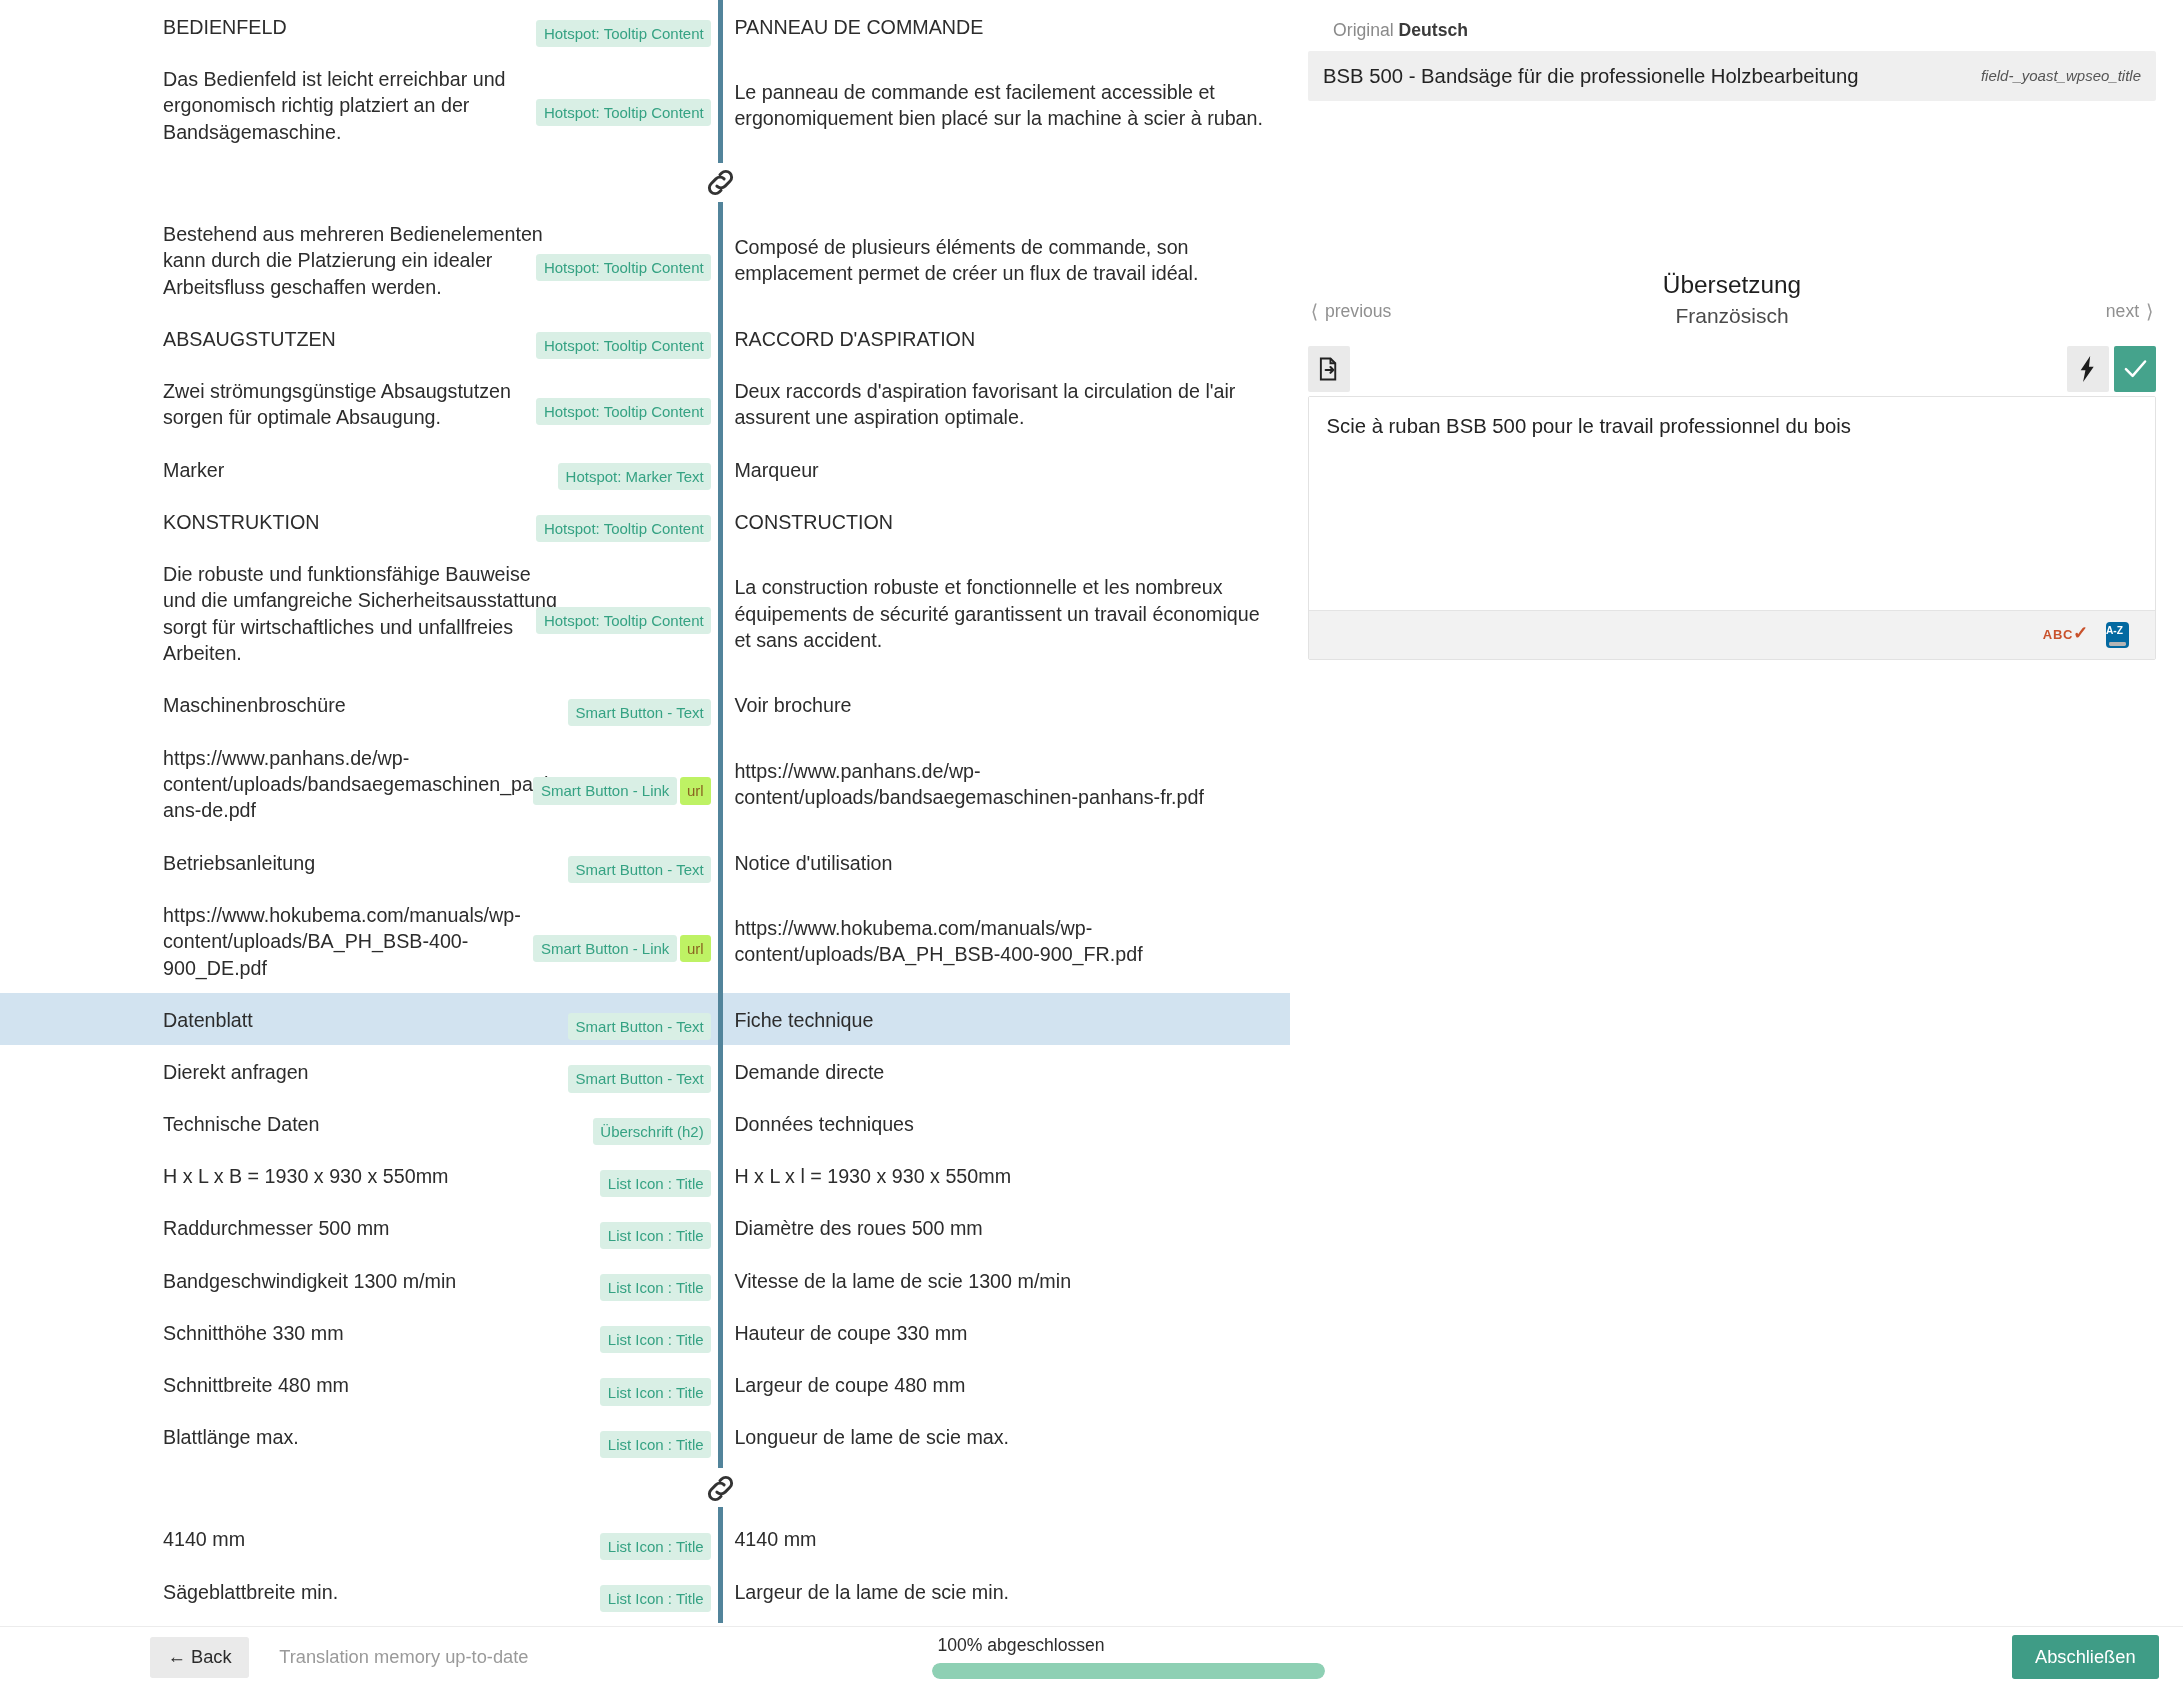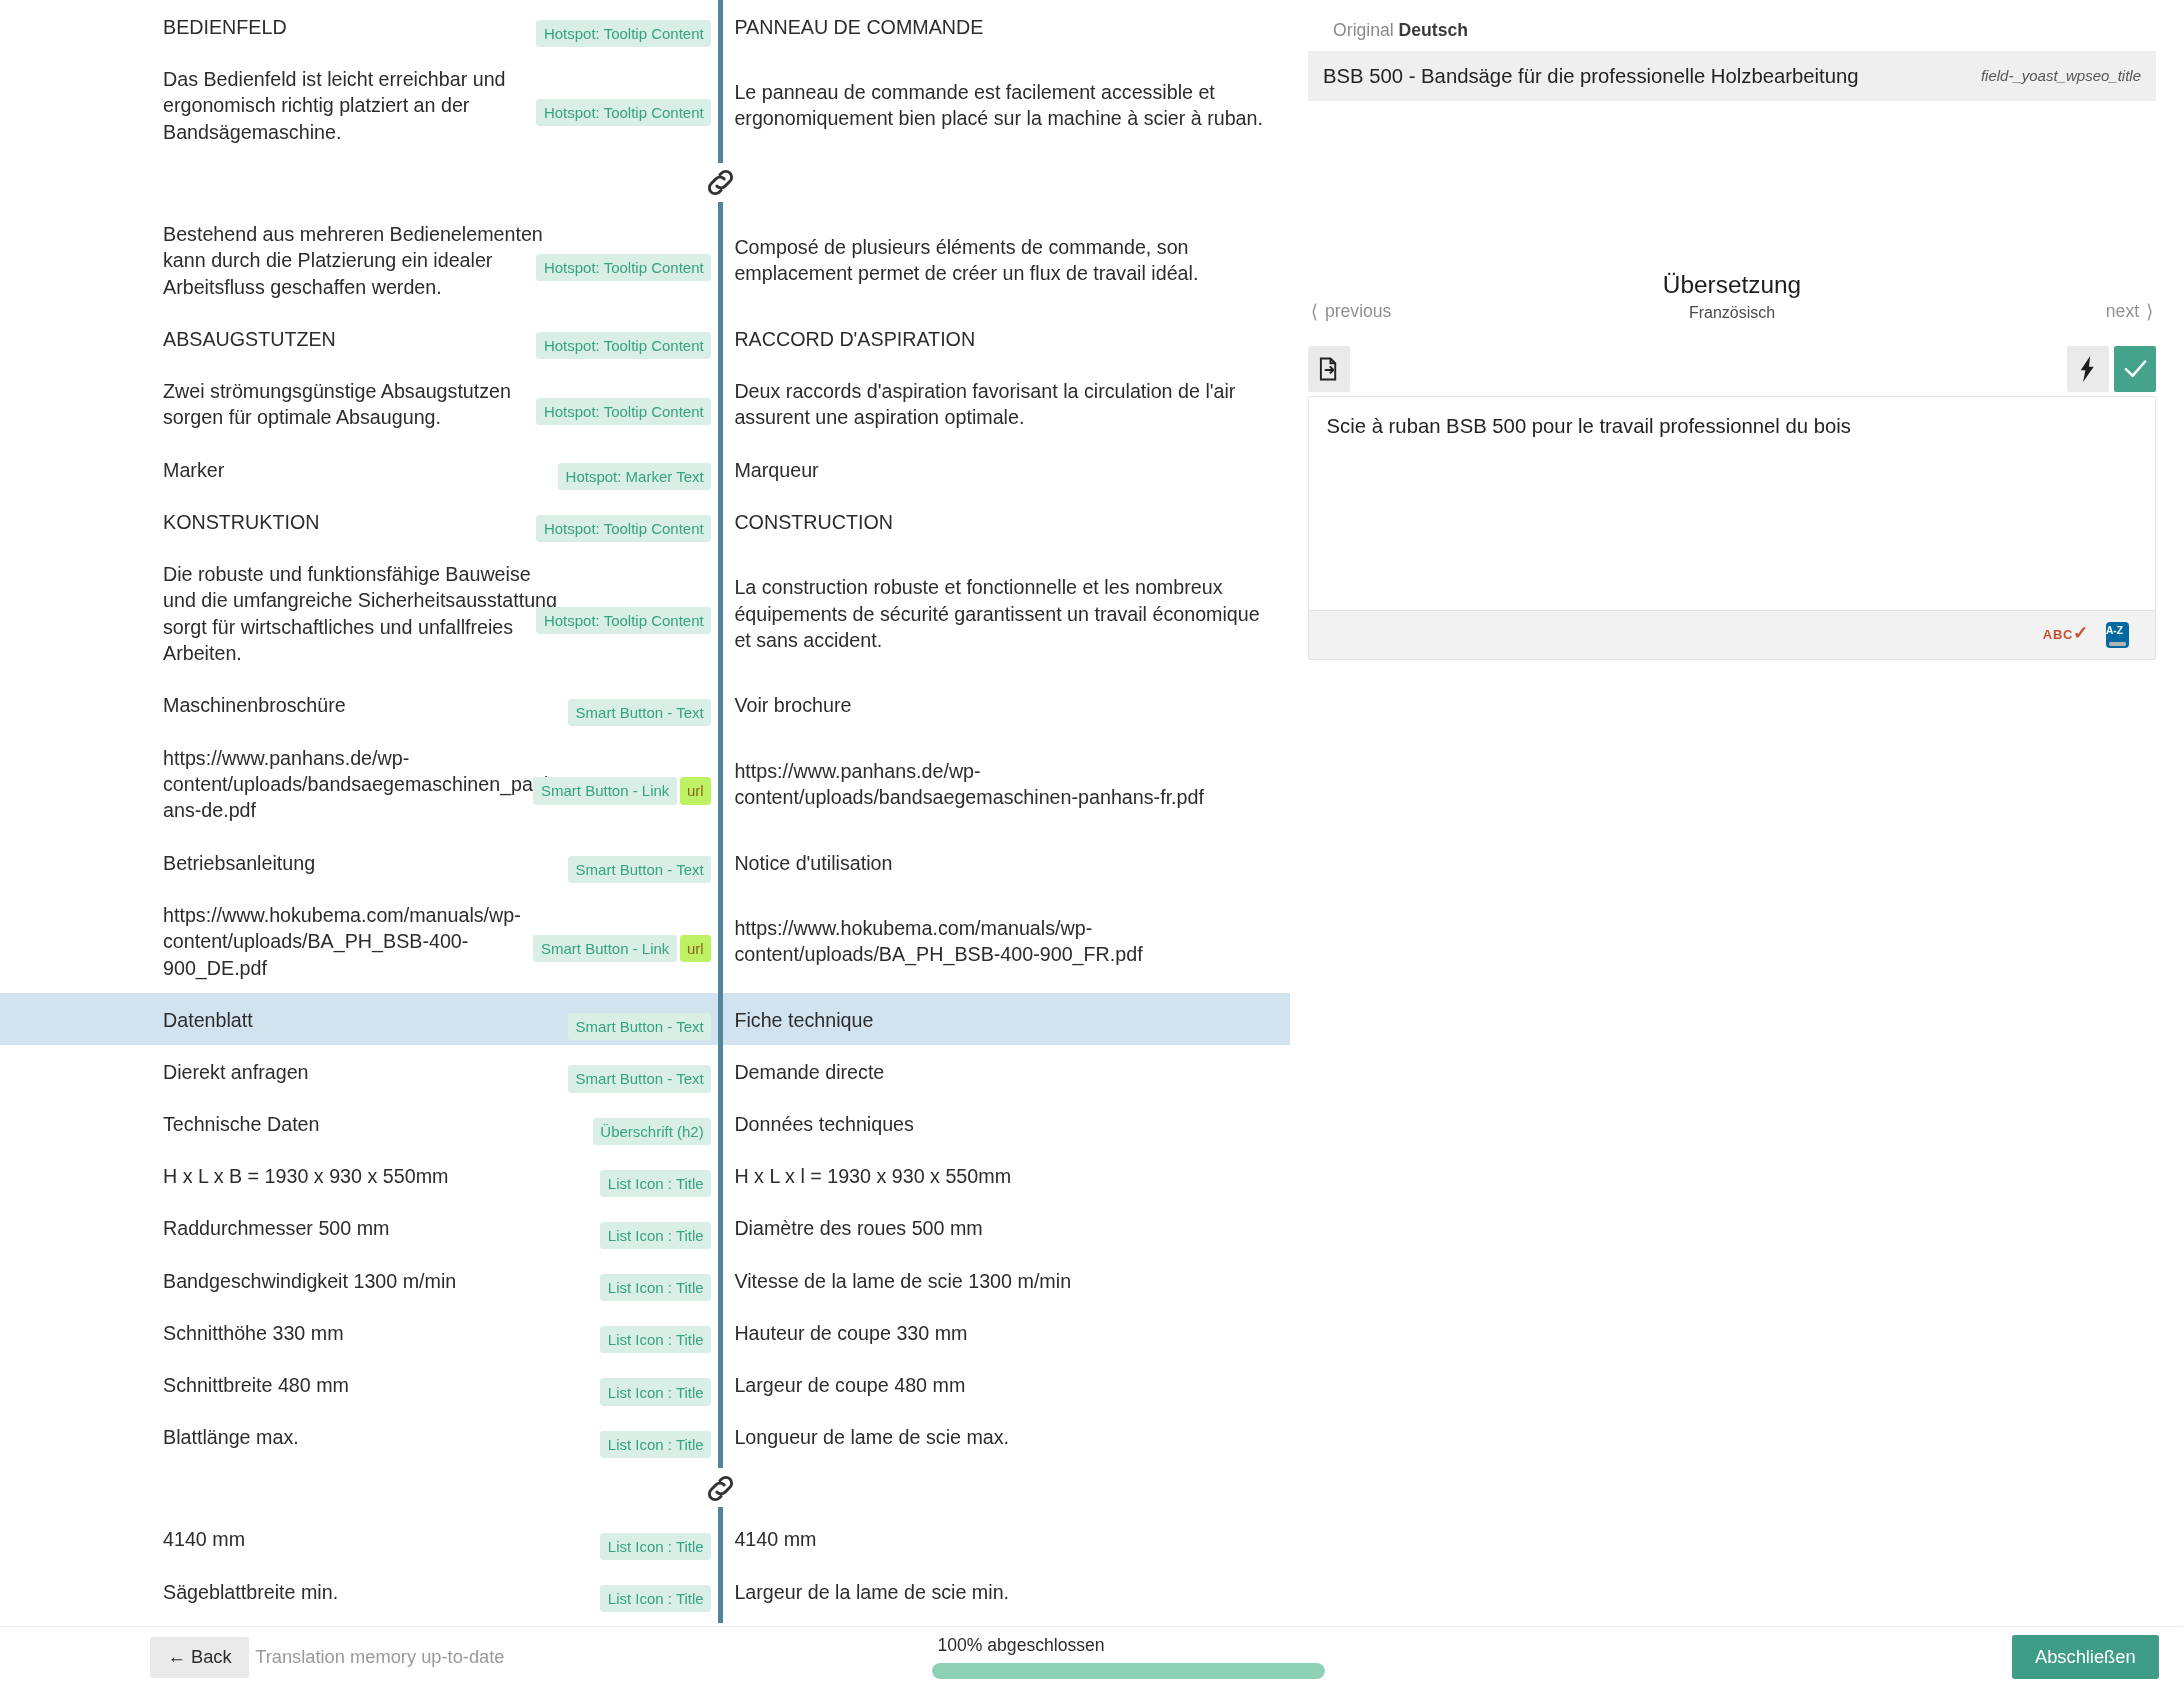--- a/index.html
+++ b/index.html
@@ -140,21 +140,21 @@
     height: 65px;
   }
   .trans-title {
     text-align: center;
     font-size: 24.4px;
     color: #1e1e1e;
     line-height: 30px;
   }
   .trans-sub {
     text-align: center;
-    font-size: 16px;
+    font-size: 21px;
     color: #4a4a4a;
     margin-top: 4.1px;
   }
   .nav-prev, .nav-next {
     position: absolute;
     top: 30px;
     font-size: 17.6px;
     color: #909090;
     display: flex;
     align-items: center;
@@ -264,21 +264,21 @@
     margin-left: 150px;
     background: #eaeaea;
     border: none;
     border-radius: 2.7px;
     padding: 9.5px 17.6px;
     font-size: 18.3px;
     color: #2b2b2b;
     font-family: "Liberation Sans", sans-serif;
   }
   .tm-status {
-    margin-left: 6px;
+    margin-left: 30px;
     font-size: 18.3px;
     color: #9a9a9a;
     text-align: right;
   }
   .progress-wrap {
     position: absolute;
     left: 932px;
     top: 8.1px;
     width: 393px;
   }

